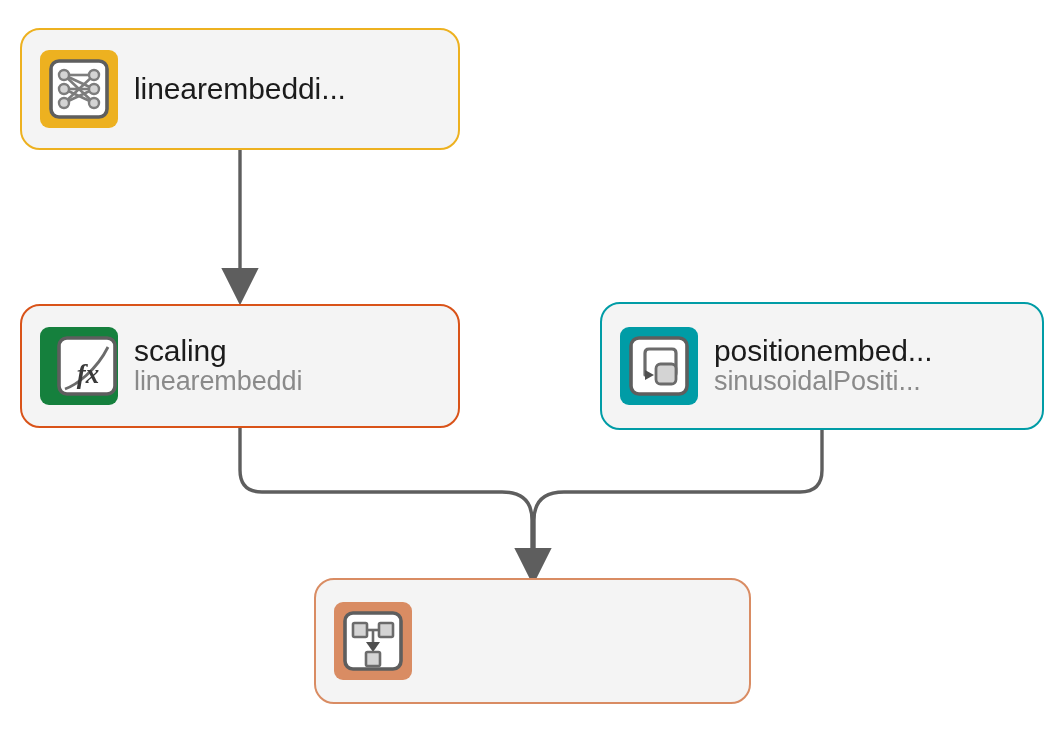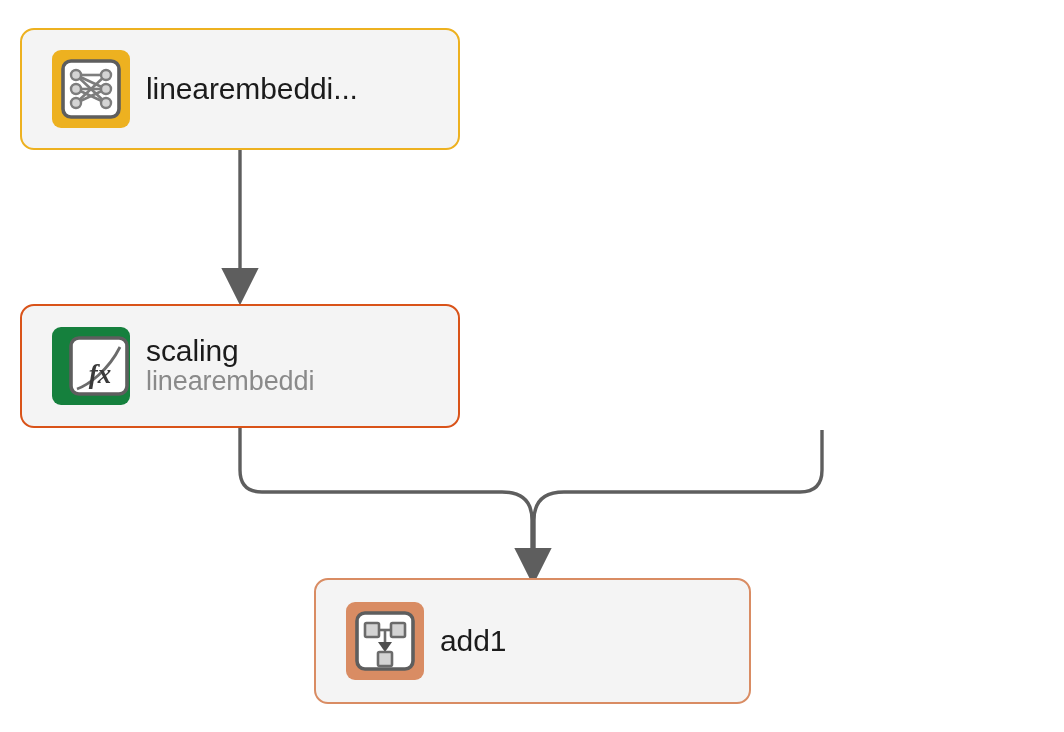--- a/index.html
+++ b/index.html
@@ -27,24 +27,24 @@
     height: 732px;
     pointer-events: none;
   }
 
   .node {
     position: absolute;
     box-sizing: border-box;
     display: flex;
     align-items: center;
     background: #f4f4f4;
-    border-radius: 14px;
+    border-radius: 20px;
     border-style: solid;
     border-width: 2.5px;
-    padding-left: 30px;
+    padding-left: 18px;
     z-index: 2;
   }
 
   .node-icon {
     flex: 0 0 auto;
     width: 78px;
     height: 78px;
     border-radius: 9px;
     display: flex;
     align-items: center;
@@ -140,35 +140,48 @@
         <path d="M9,54 C20,50 40,36 52,12" fill="none" stroke="#6b6b6b" stroke-width="2.8"></path>
         <text x="32" y="48" font-family="'Liberation Serif', serif" font-style="italic" font-size="27" font-weight="600" fill="#3a3a3a" text-anchor="middle">fx</text>
       </svg>
     </div>
     <div class="node-text">
       <div class="node-title">scaling</div>
       <div class="node-subtitle">linearembeddi</div>
     </div>
   </div>
 
+  <div class="node" style="left:600px; top:302px; width:444px; height:128px; border-color:#009ca6;">
+    <div class="node-icon" style="background:#009ca6;">
+      <svg width="62" height="62" viewBox="0 0 62 62" xmlns="http://www.w3.org/2000/svg">
+        <rect x="3" y="3" width="56" height="56" rx="8" ry="8" fill="#ffffff" stroke="#5e5e5e" stroke-width="3.6"></rect>
+        <path d="M17,40 L17,18 Q17,14 21,14 L44,14 Q48,14 48,18 L48,38 Q48,42 44,42 L30,42" fill="none" stroke="#6b6b6b" stroke-width="3.2" stroke-linecap="round"></path>
+        <path d="M26,40 L17,35 L17,45 z" fill="#4f4f4f"></path>
+        <rect x="28" y="29" width="20" height="20" rx="4.5" ry="4.5" fill="#d4d4d4" stroke="#6b6b6b" stroke-width="2.8"></rect>
+      </svg>
+    </div>
+    <div class="node-text">
+      <div class="node-title">positionembed...</div>
+      <div class="node-subtitle">sinusoidalPositi...</div>
+    </div>
+  </div>
 
   <div class="node" style="left:314px; top:578px; width:437px; height:126px; border-color:#d98c63;">
     <div class="node-icon" style="background:#d98c63;">
       <svg width="62" height="62" viewBox="0 0 62 62" xmlns="http://www.w3.org/2000/svg">
         <rect x="3" y="3" width="56" height="56" rx="8" ry="8" fill="#ffffff" stroke="#5e5e5e" stroke-width="3.6"></rect>
         <g stroke="#6b6b6b" stroke-width="2.6" fill="none">
           <line x1="18" y1="20" x2="44" y2="20"></line>
           <line x1="31" y1="20" x2="31" y2="33"></line>
         </g>
         <path d="M24,32 L38,32 L31,42 z" fill="#4f4f4f"></path>
         <g fill="#d4d4d4" stroke="#6b6b6b" stroke-width="2.6">
           <rect x="11" y="13" width="14" height="14" rx="1.5"></rect>
           <rect x="37" y="13" width="14" height="14" rx="1.5"></rect>
           <rect x="24" y="42" width="14" height="14" rx="1.5"></rect>
         </g>
       </svg>
     </div>
     <div class="node-text">
-      <div class="node-title">add1</div>
     </div>
   </div>
 
 </div>
 
 </body></html>

